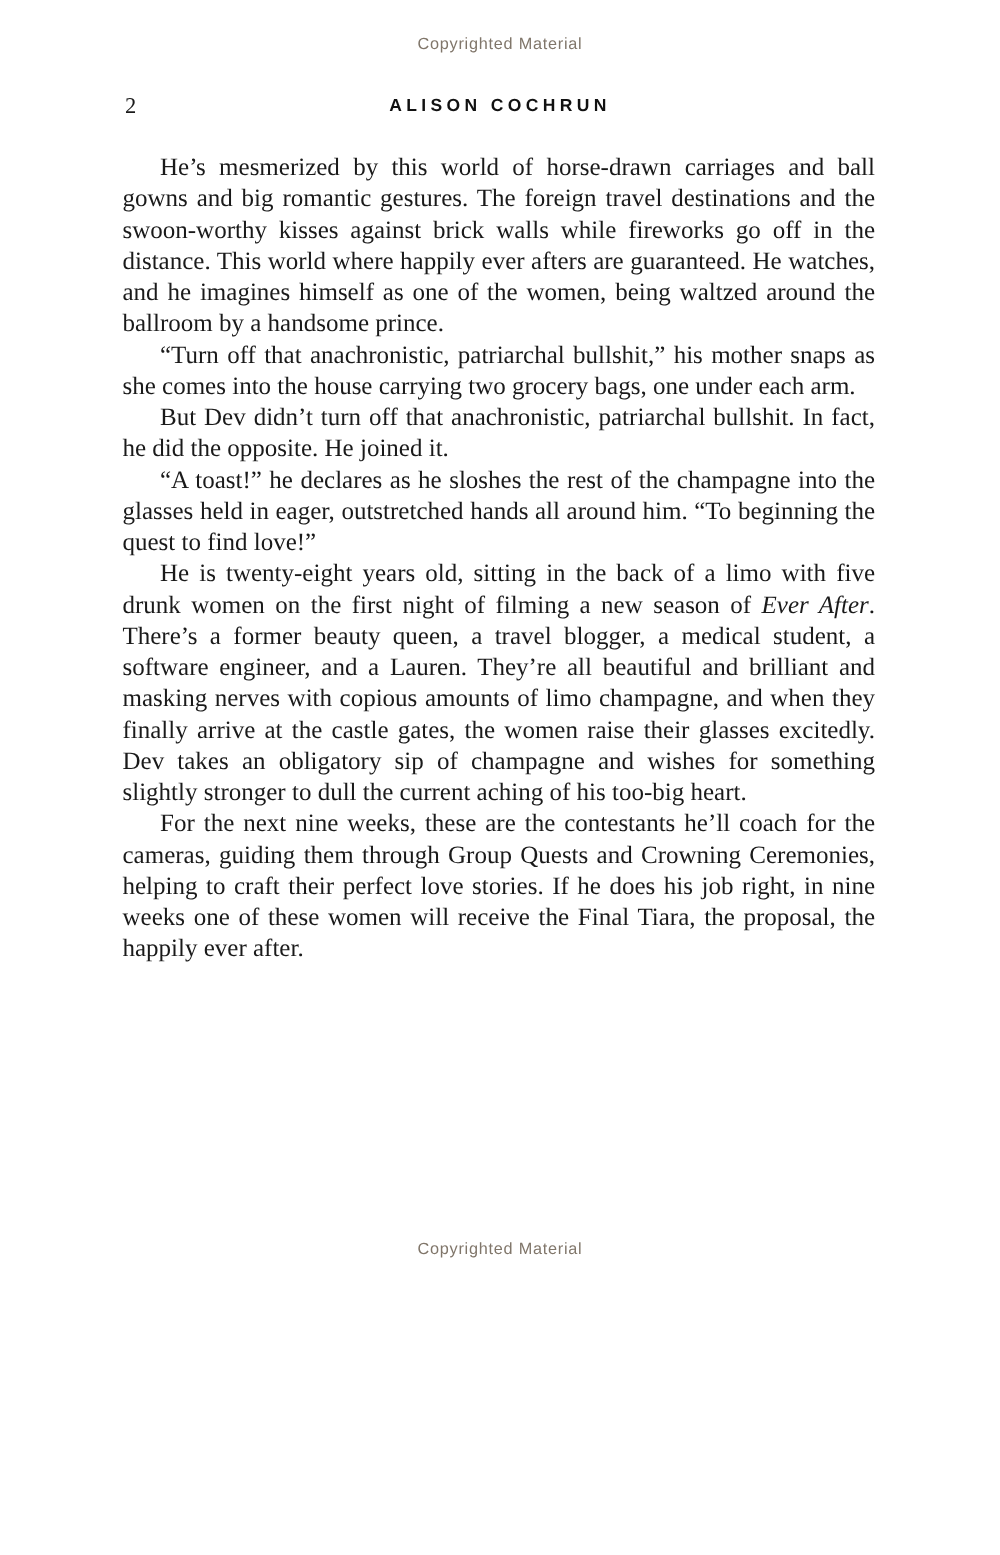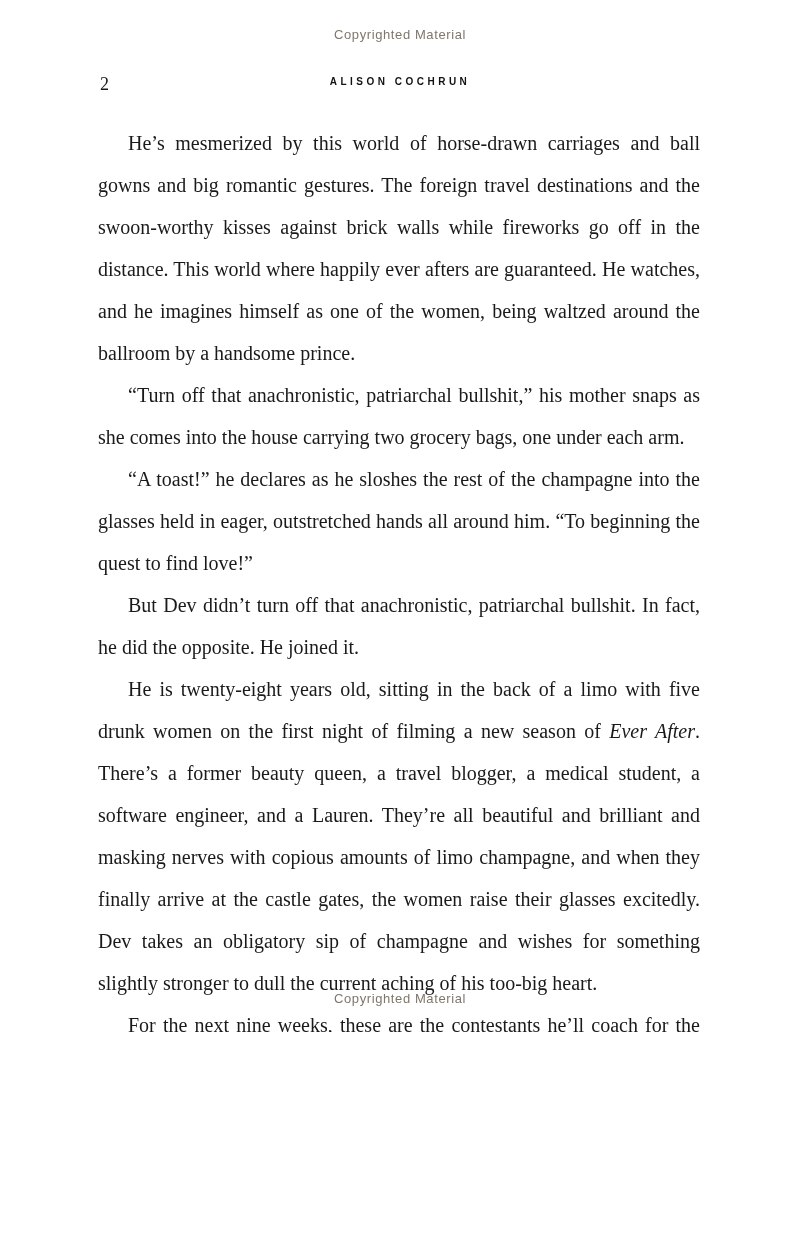--- a/index.html
+++ b/index.html
@@ -42,30 +42,30 @@
     left: 0;
     top: 0;
     font-size: 18px;
     font-family: "Liberation Serif", serif;
     color: #1a1a1a;
   }
   .running-header {
     text-align: center;
     font-family: "Liberation Sans", sans-serif;
     font-weight: bold;
-    font-size: 10px;
+    font-size: 14px;
     letter-spacing: 3.5px;
     color: #111111;
     padding-top: 2px;
   }
   .page-body {
     margin: 26px 100px 0 98px;
     text-align: justify;
     font-size: 20px;
-    line-height: 42px;
+    line-height: 25px;
   }
   .body-paragraph {
     margin: 0;
     text-indent: 30px;
   }
   .italic {
     font-style: italic;
     margin-top: 48px;
   }
 </style>
@@ -77,21 +77,21 @@
   <div class="notice notice-top">Copyrighted Material</div>
 
   <div class="header-row">
     <span class="page-number">2</span>
     <div class="running-header">ALISON COCHRUN</div>
   </div>
 
   <main class="page-body">
       <p class="body-paragraph"><span>He’s mesmerized by this world of horse-drawn carriages and ball gowns and big romantic gestures. The foreign travel destinations and the swoon-worthy kisses against brick walls while fireworks go off in the distance. This world where happily ever afters are guaranteed. He watches, and he imagines himself as one of the women, being waltzed around the ballroom by a handsome prince.</span></p>
       <p class="body-paragraph"><span>“Turn off that anachronistic, patriarchal bullshit,” his mother snaps as she comes into the house carrying two grocery bags, one under each arm.</span></p>
+      <p class="body-paragraph"><span>But Dev didn’t turn off that anachronistic, patriarchal bullshit. In fact, he did the opposite. He joined it.</span></p>
       <p class="body-paragraph"><span>“A toast!” he declares as he sloshes the rest of the champagne into the glasses held in eager, outstretched hands all around him. “To beginning the quest to find love!”</span></p>
-      <p class="body-paragraph"><span>But Dev didn’t turn off that anachronistic, patriarchal bullshit. In fact, he did the opposite. He joined it.</span></p>
       <p class="body-paragraph"><span>He is twenty-eight years old, sitting in the back of a limo with five drunk women on the first night of filming a new season of </span><span class="italic">Ever After</span><span>. There’s a former beauty queen, a travel blogger, a medical student, a software engineer, and a Lauren. They’re all beautiful and brilliant and masking nerves with copious amounts of limo champagne, and when they finally arrive at the castle gates, the women raise their glasses excitedly. Dev takes an obligatory sip of champagne and wishes for something slightly stronger to dull the current aching of his too-big heart.</span></p>
       <p class="body-paragraph"><span>For the next nine weeks, these are the contestants he’ll coach for the cameras, guiding them through Group Quests and Crowning Ceremonies, helping to craft their perfect love stories. If he does his job right, in nine weeks one of these women will receive the Final Tiara, the proposal, the happily ever after.</span></p>
     </main>
 
   <div class="notice notice-bottom">Copyrighted Material</div>
 
 </div>
 
 </body></html>

